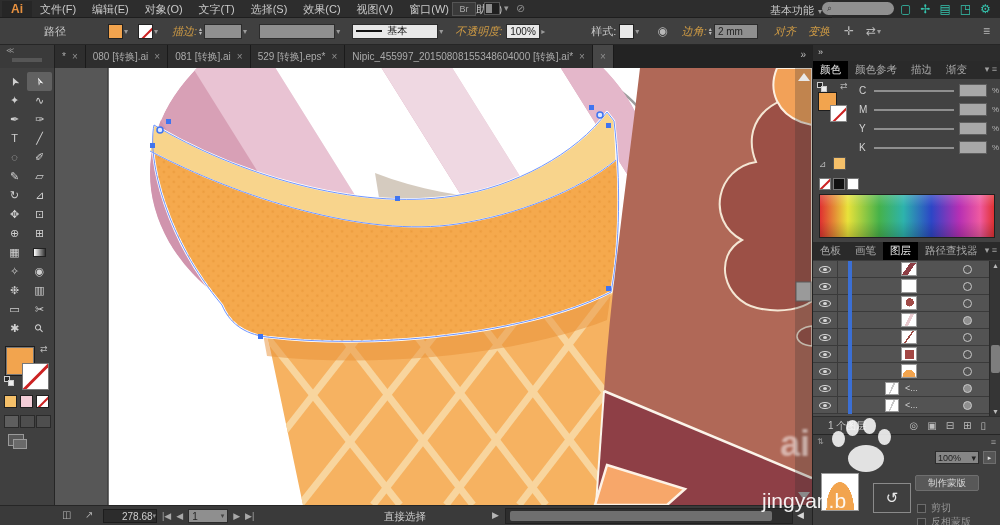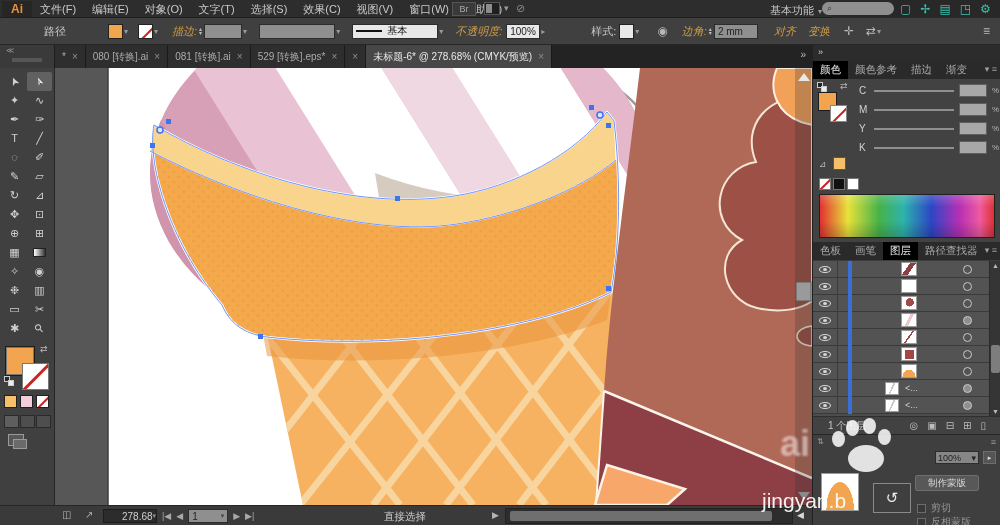--- a/index.html
+++ b/index.html
@@ -294,24 +294,24 @@
         </div>
         <div class="doc-tab">
           <span>081 [转换].ai</span>
           <span class="x">×</span>
         </div>
         <div class="doc-tab">
           <span>529 [转换].eps*</span>
           <span class="x">×</span>
         </div>
         <div class="doc-tab">
+          <span>Nipic_455997_20150808155348604000 [转换].ai*</span>
           <span class="x">×</span>
         </div>
         <div class="doc-tab active">
-          <span>未标题-6* @ 278.68% (CMYK/预览)</span>
           <span class="x">×</span>
         </div>
       </div>
     <div class="tab-overflow">»</div>
   </div>
 
   <div class="abs toolbar">
     <div class="abs tool-grid" id="tool-grid">
         <div class="tool"><span style="display: inline-block; transform: rotate(-115deg);">➤</span></div>
         <div class="tool active"><span style="display: inline-block; transform: rotate(-115deg);">➢</span></div>

